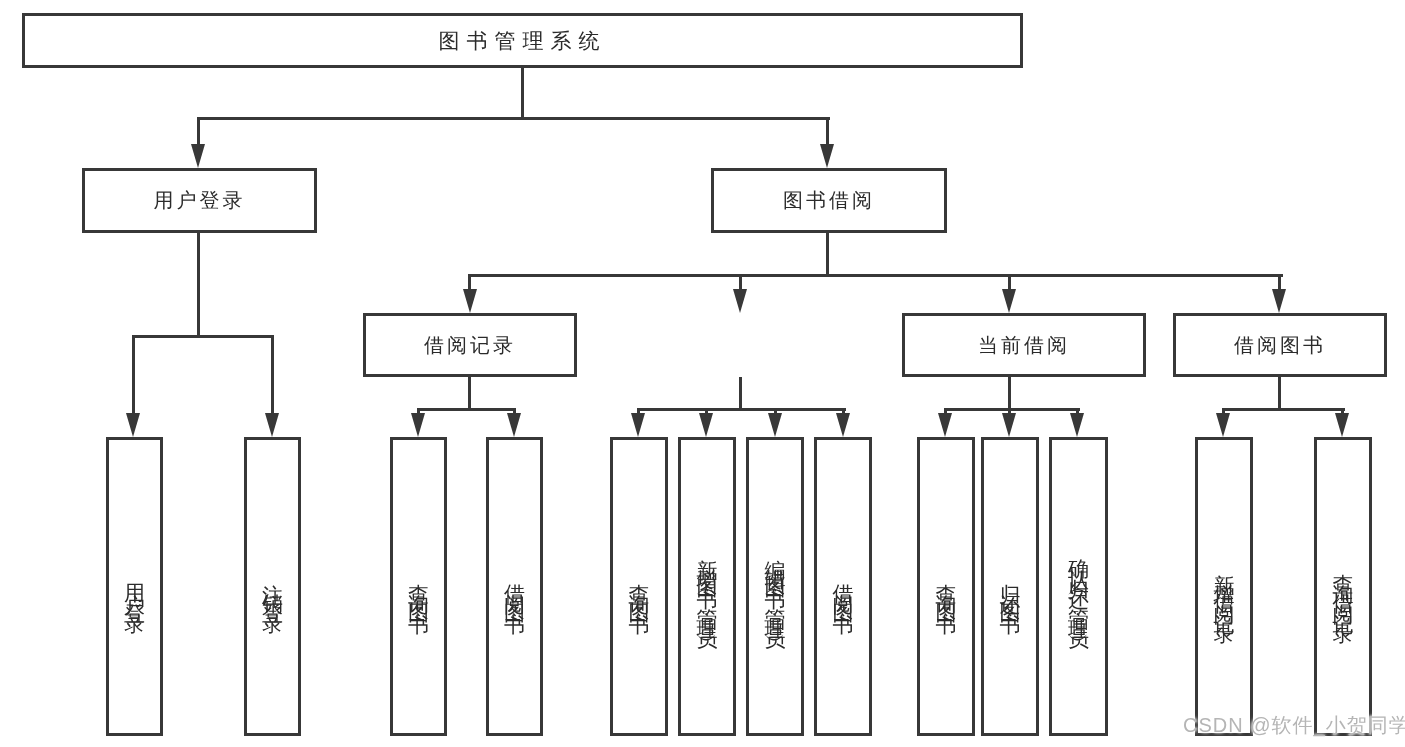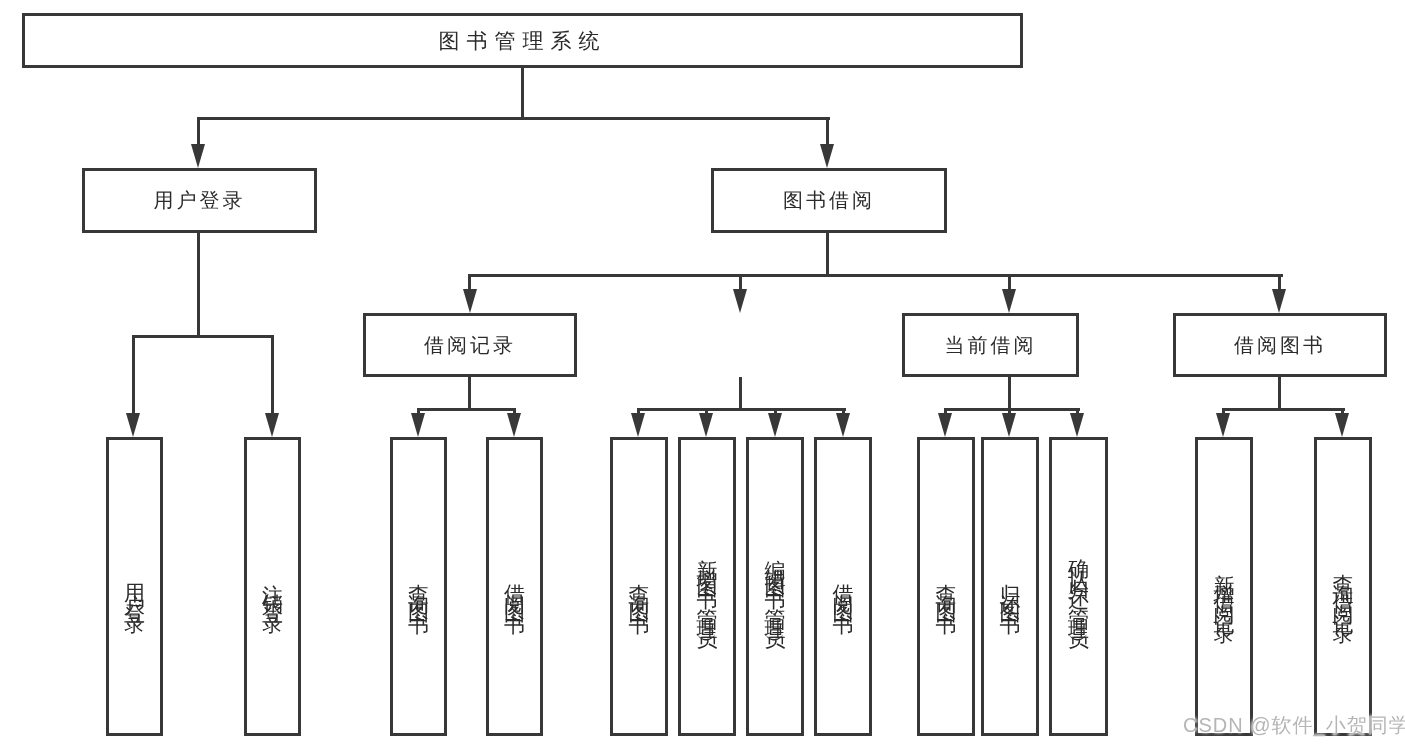--- a/index.html
+++ b/index.html
@@ -126,21 +126,21 @@
   <div class="box" style="left:82px;top:168px;width:235px;height:65px">
     <span class="hl">用户登录</span>
   </div>
   <div class="box" style="left:711px;top:168px;width:236px;height:65px">
     <span class="hl">图书借阅</span>
   </div>
 
   <div class="box" style="left:363px;top:313px;width:214px;height:64px">
     <span class="hl">借阅记录</span>
   </div>
-  <div class="box" style="left:902px;top:313px;width:177px;height:64px">
+  <div class="box" style="left:902px;top:313px;width:244px;height:64px">
     <span class="hl">当前借阅</span>
   </div>
   <div class="box" style="left:1173px;top:313px;width:214px;height:64px">
     <span class="hl">借阅图书</span>
   </div>
 
   <div class="box" style="left:106px;top:437px;width:57px;height:299px">
     <span class="vl">用户登录</span>
   </div>
   <div class="box" style="left:244px;top:437px;width:57px;height:299px">

